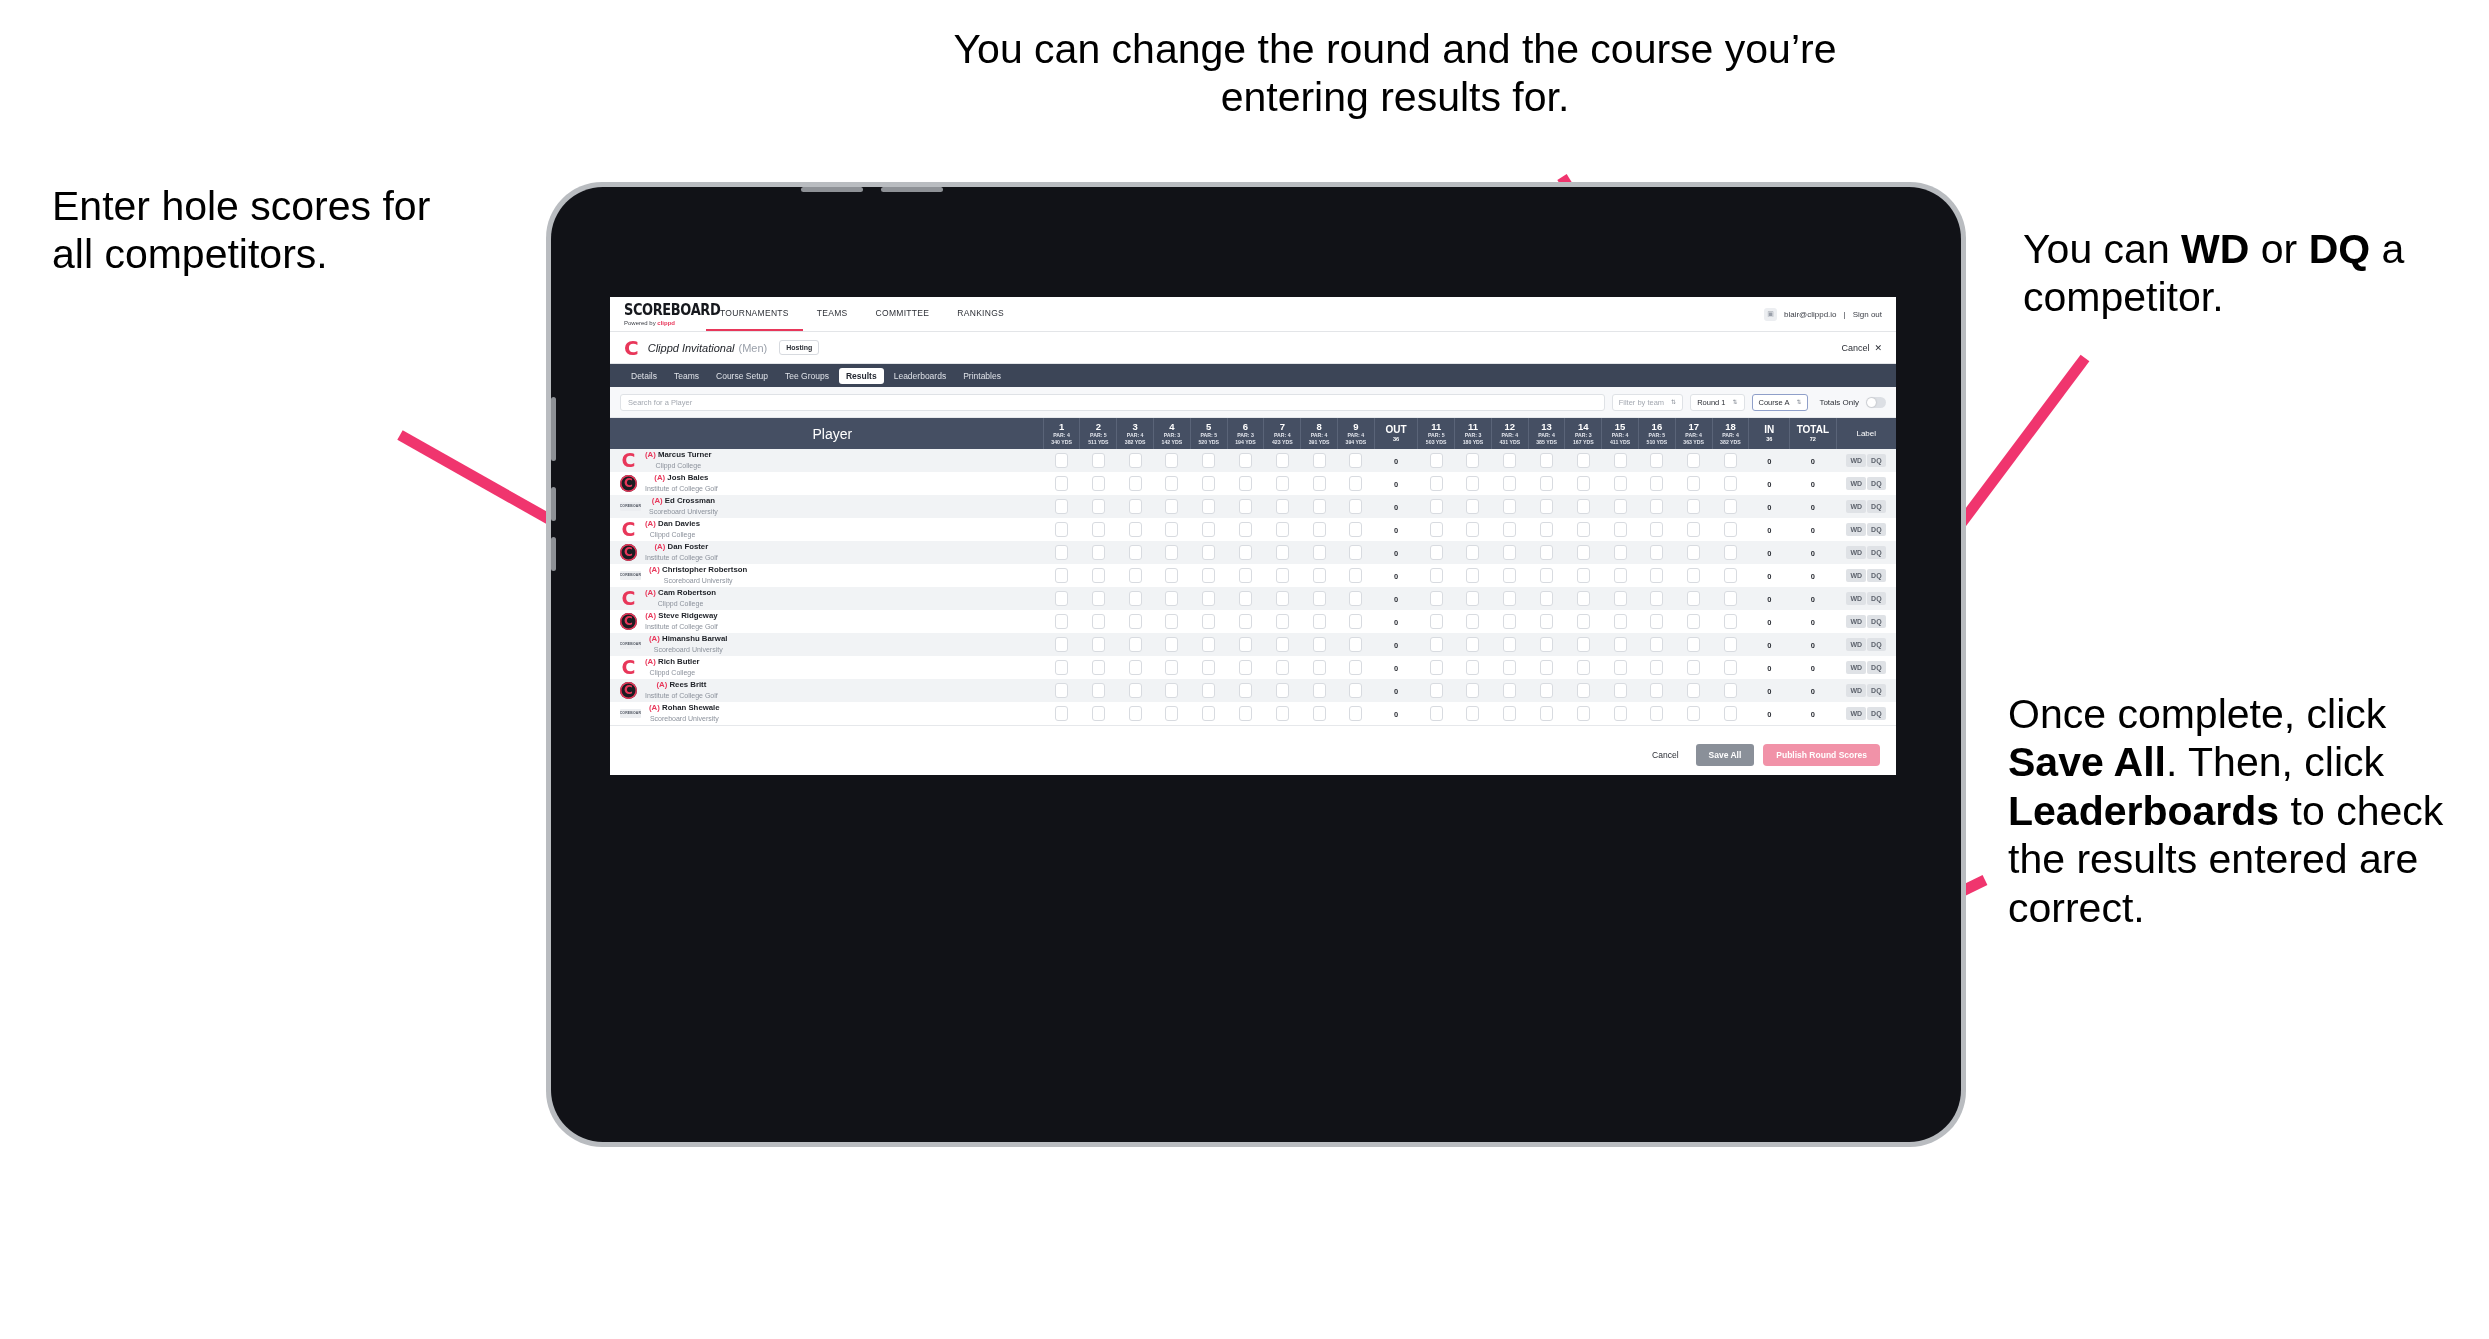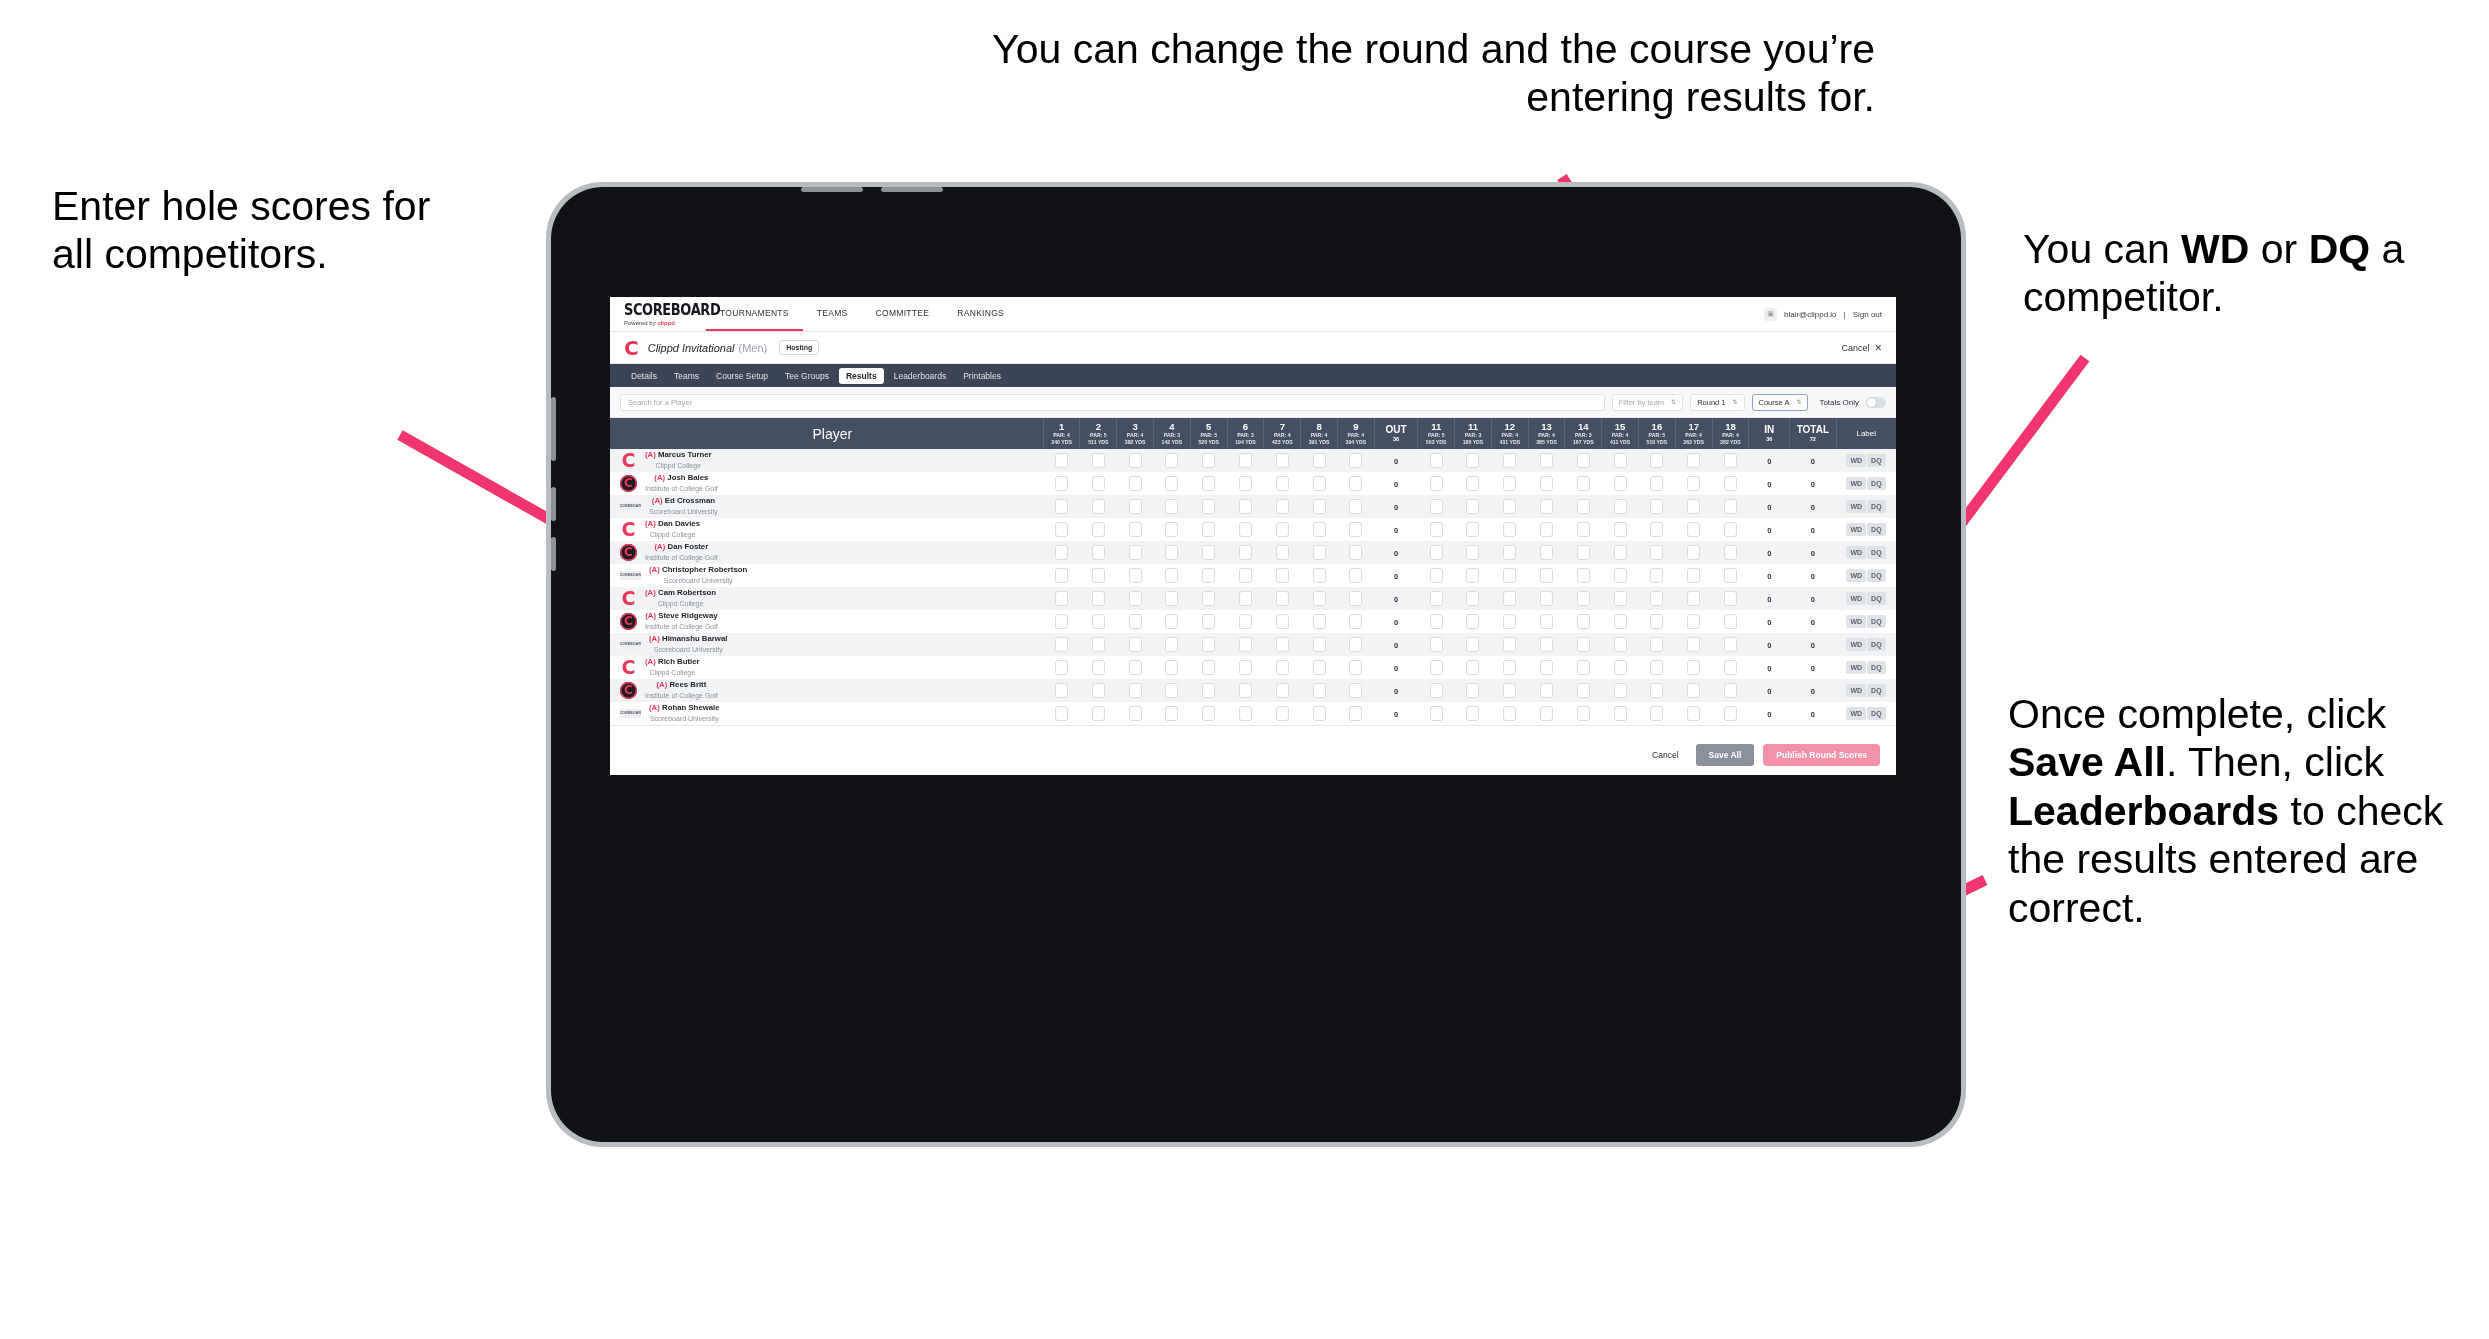--- a/index.html
+++ b/index.html
@@ -16,21 +16,21 @@
     position: absolute;
     color: #000;
     font-size: 41px;
     line-height: 1.18;
     font-family: "Liberation Sans", sans-serif;
     font-weight: 400;
     white-space: pre-line;
   }
   .anno b { font-weight: 700; }
   #anno-left   { left: 52px;  top: 182px; width: 400px; }
-  #anno-top    { left: 915px; top: 25px;  width: 960px; text-align: right; }
+  #anno-top    { left: 915px; top: 25px;  width: 960px; text-align: center; }
   #anno-right  { left: 2015px; top: 225px; width: 470px; margin-left: 8px; }
   #anno-bottom { left: 2008px; top: 690px; width: 480px; }
 
   
   .arrow { position: absolute; pointer-events: none; }
 
   
   #tablet {
     position: absolute;
     left: 546px; top: 182px;

